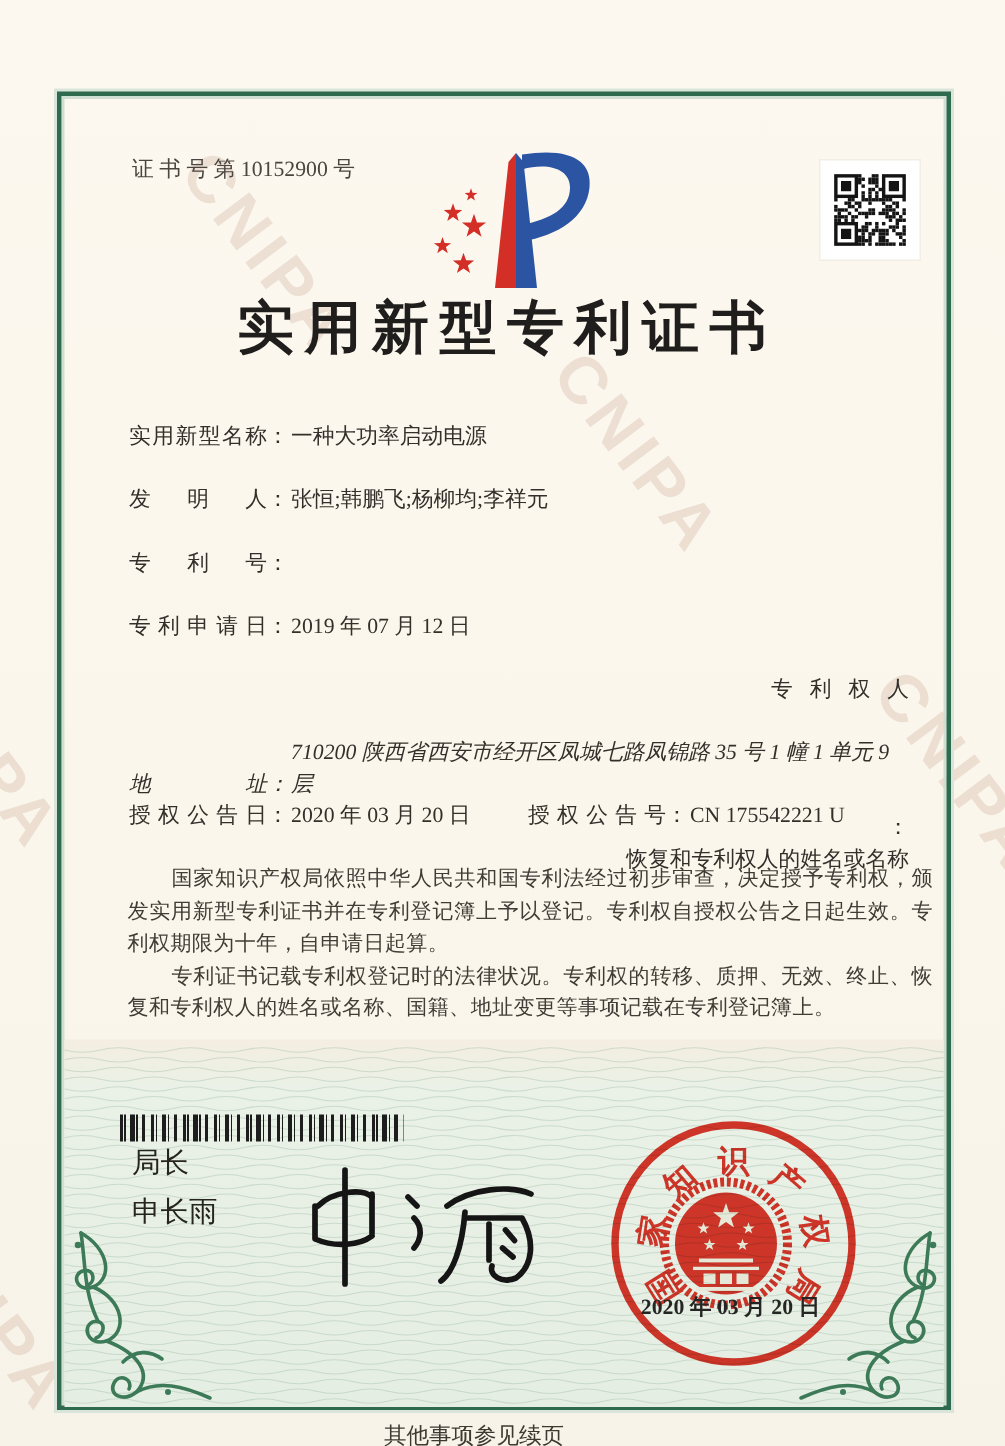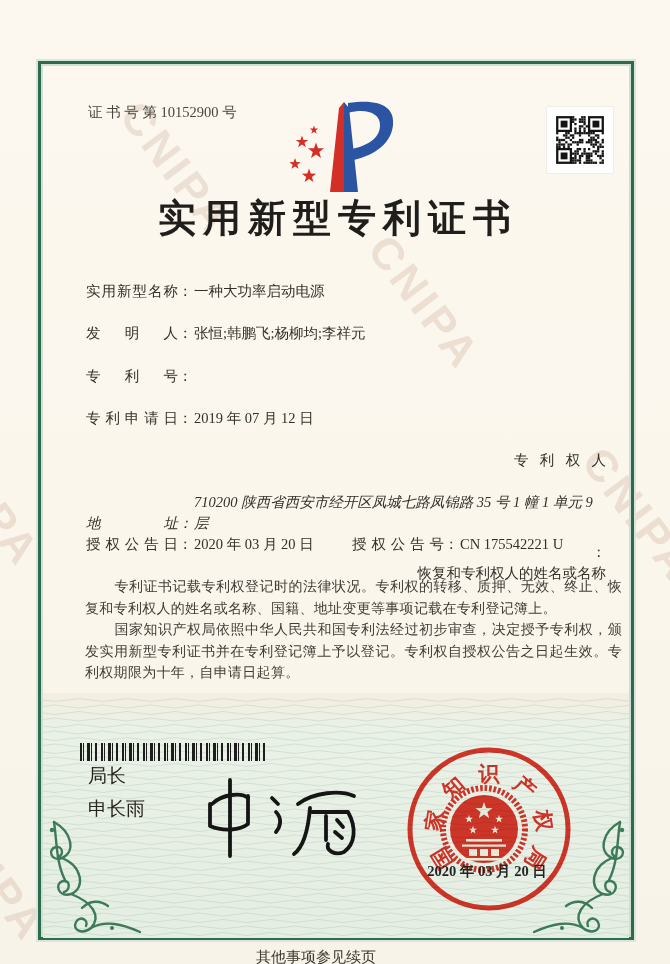--- a/index.html
+++ b/index.html
@@ -355,22 +355,22 @@
       <span class="colon">：</span>
     <span class="val" style="max-width:150px;">2020 年 03 月 20 日</span>
     <span class="grant2">
       <span class="lbl">授权公告号</span>
         <span class="colon">：</span>
       <span class="val">CN 175542221 U</span>
     </span>
   </div>
 
   <div class="paras">
+    <p>国家知识产权局依照中华人民共和国专利法经过初步审查，决定授予专利权，颁发实用新型专利证书并在专利登记簿上予以登记。专利权自授权公告之日起生效。专利权期限为十年，自申请日起算。</p>
     <p>专利证书记载专利权登记时的法律状况。专利权的转移、质押、无效、终止、恢复和专利权人的姓名或名称、国籍、地址变更等事项记载在专利登记簿上。</p>
-    <p>国家知识产权局依照中华人民共和国专利法经过初步审查，决定授予专利权，颁发实用新型专利证书并在专利登记簿上予以登记。专利权自授权公告之日起生效。专利权期限为十年，自申请日起算。</p>
   </div>
 
   <div class="barcode"></div>
 
   <div class="signer">
     <div>局长</div>
     <div>申长雨</div>
   </div>
 
   <svg class="signature" width="180" height="100" viewBox="0 0 180 100">

